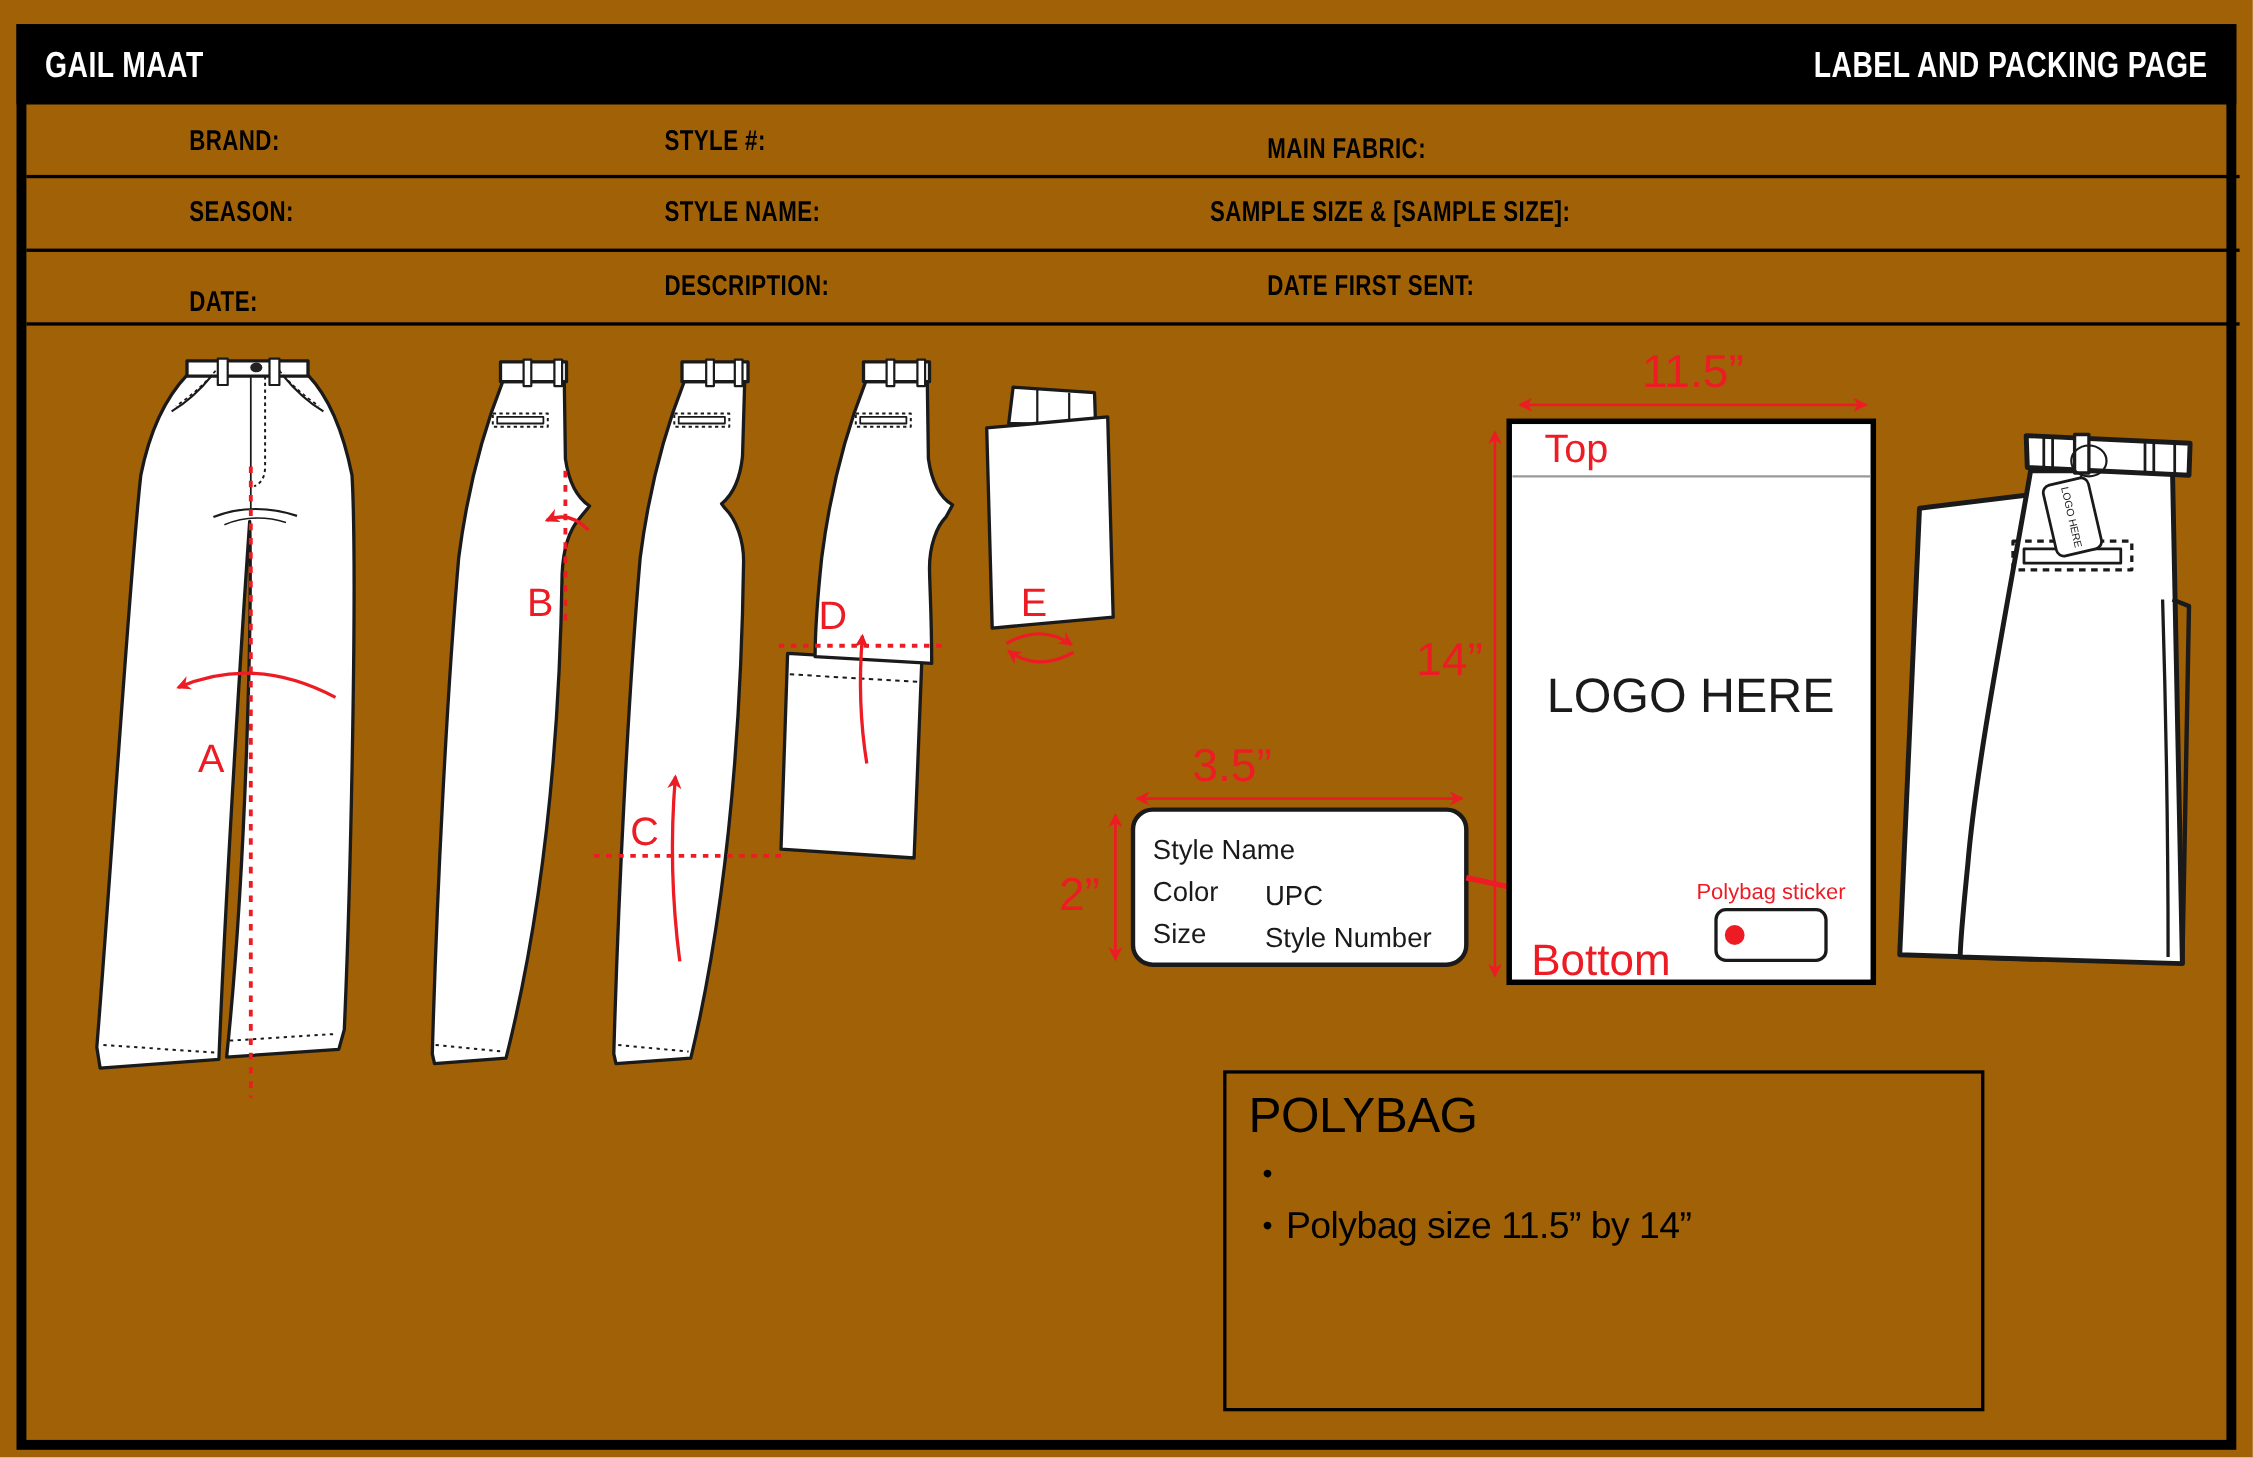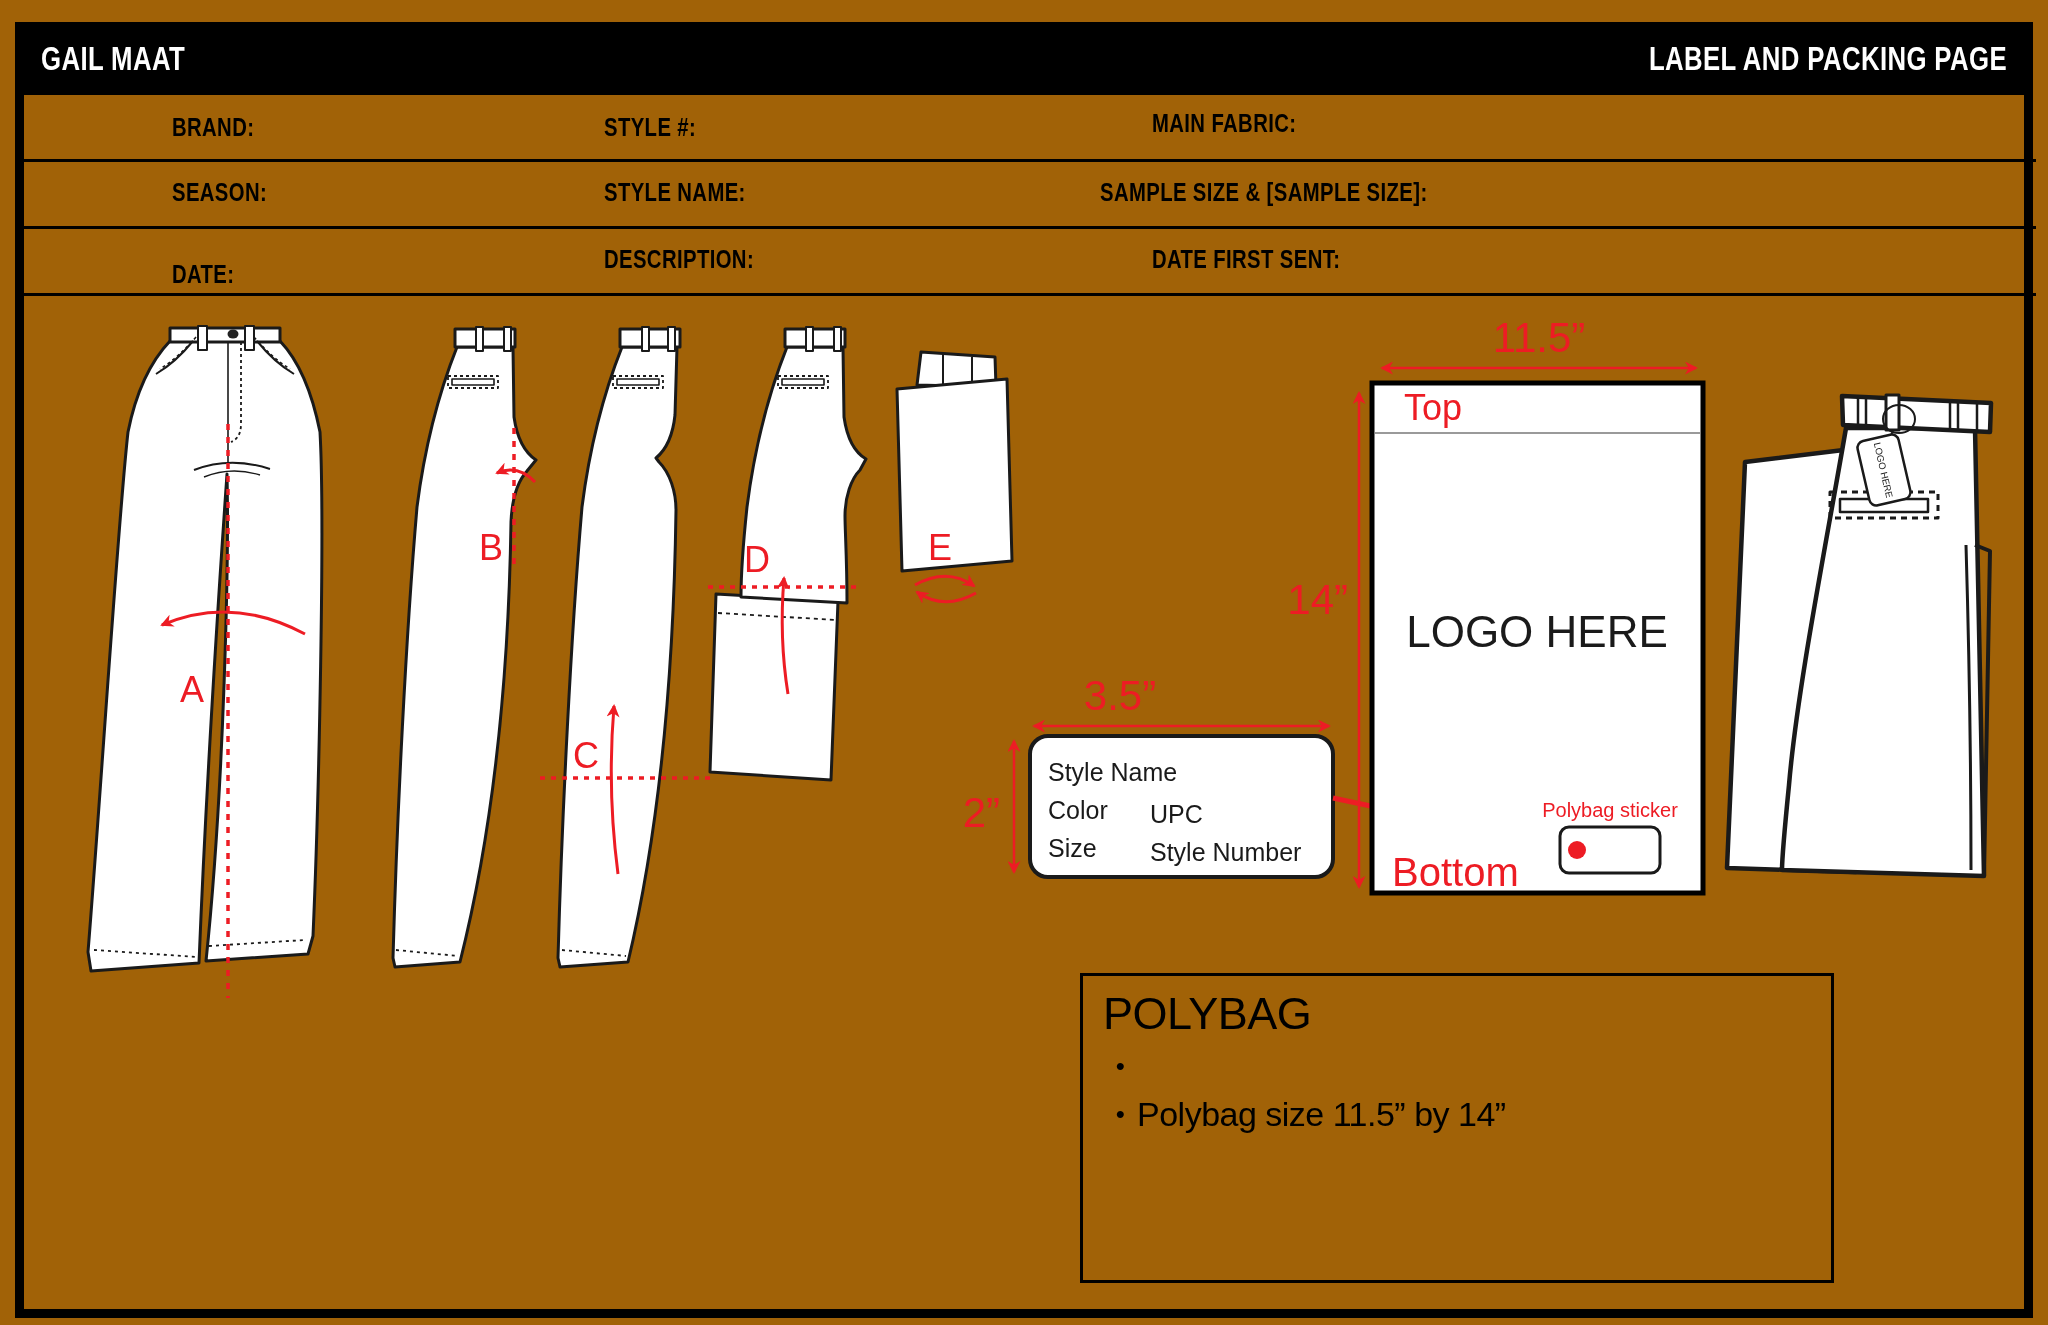--- a/index.html
+++ b/index.html
@@ -9,21 +9,21 @@
          border:9px solid #000;box-sizing:border-box;}
   .topbar{position:absolute;left:15px;top:22px;width:2018px;height:73px;background:#000;
           display:flex;align-items:center;justify-content:space-between;
           padding:0 26px;box-sizing:border-box;color:#fff;font-size:33px;font-weight:bold;}
   .cond{display:inline-block;transform:scaleX(0.78);transform-origin:0 50%;white-space:nowrap;letter-spacing:.5px;}
   .cond.r{transform-origin:100% 50%;}
   .hline{position:absolute;left:24px;right:24px;height:3px;background:#000;}
   .flabel{position:absolute;font-size:26px;font-weight:bold;color:#000;line-height:36px;white-space:nowrap;}
   .box{position:absolute;border:3px solid #000;box-sizing:border-box;background:transparent;color:#000;}
   .fold-box{left:102px;top:973px;width:731px;height:310px;padding:14px 10px 0 22px;}
-  .poly-box{left:1080px;top:973px;width:754px;height:310px;padding:10px 6px 0 20px;}
+  .poly-box{left:1112px;top:973px;width:692px;height:310px;padding:10px 6px 0 20px;}
   .box-title{font-size:45px;line-height:56px;letter-spacing:-.5px;}
   .fold-box .box-title{margin-left:12px;margin-bottom:4px;}
   .step{font-size:33px;line-height:47px;letter-spacing:-.5px;white-space:nowrap;}
   .bullet-row{display:flex;font-size:34px;line-height:48px;letter-spacing:-.5px;white-space:nowrap;}
   .bullet-row .blt{width:34px;flex:0 0 34px;text-align:center;font-size:26px;}
   svg.overlay{position:absolute;left:0;top:0;pointer-events:none;}
   svg text{font-family:"Liberation Sans",sans-serif;}
   .red{fill:#ED1C24;}
 </style>
 </head>
@@ -37,21 +37,21 @@
     <span class="cond">GAIL MAAT</span>
     <span class="cond r">LABEL AND PACKING PAGE</span>
   </div>
 
   <div class="hline" style="top:159px"></div>
   <div class="hline" style="top:226px"></div>
   <div class="hline" style="top:293px"></div>
 
   <div class="flabel" style="left:172px;top:109px"><span class="cond">BRAND:</span></div>
   <div class="flabel" style="left:604px;top:109px"><span class="cond">STYLE #:</span></div>
-  <div class="flabel" style="left:1152px;top:105px"><span class="cond">MAIN FABRIC:</span></div>
+  <div class="flabel" style="left:1152px;top:117px"><span class="cond">MAIN FABRIC:</span></div>
   <div class="flabel" style="left:172px;top:174px"><span class="cond">SEASON:</span></div>
   <div class="flabel" style="left:604px;top:174px"><span class="cond">STYLE NAME:</span></div>
   <div class="flabel" style="left:1100px;top:174px"><span class="cond">SAMPLE SIZE &amp; [SAMPLE SIZE]:</span></div>
   <div class="flabel" style="left:172px;top:256px"><span class="cond">DATE:</span></div>
   <div class="flabel" style="left:604px;top:241px"><span class="cond">DESCRIPTION:</span></div>
   <div class="flabel" style="left:1152px;top:241px"><span class="cond">DATE FIRST SENT:</span></div>
 
 
   <div class="box poly-box">
     <div class="box-title">POLYBAG</div>

